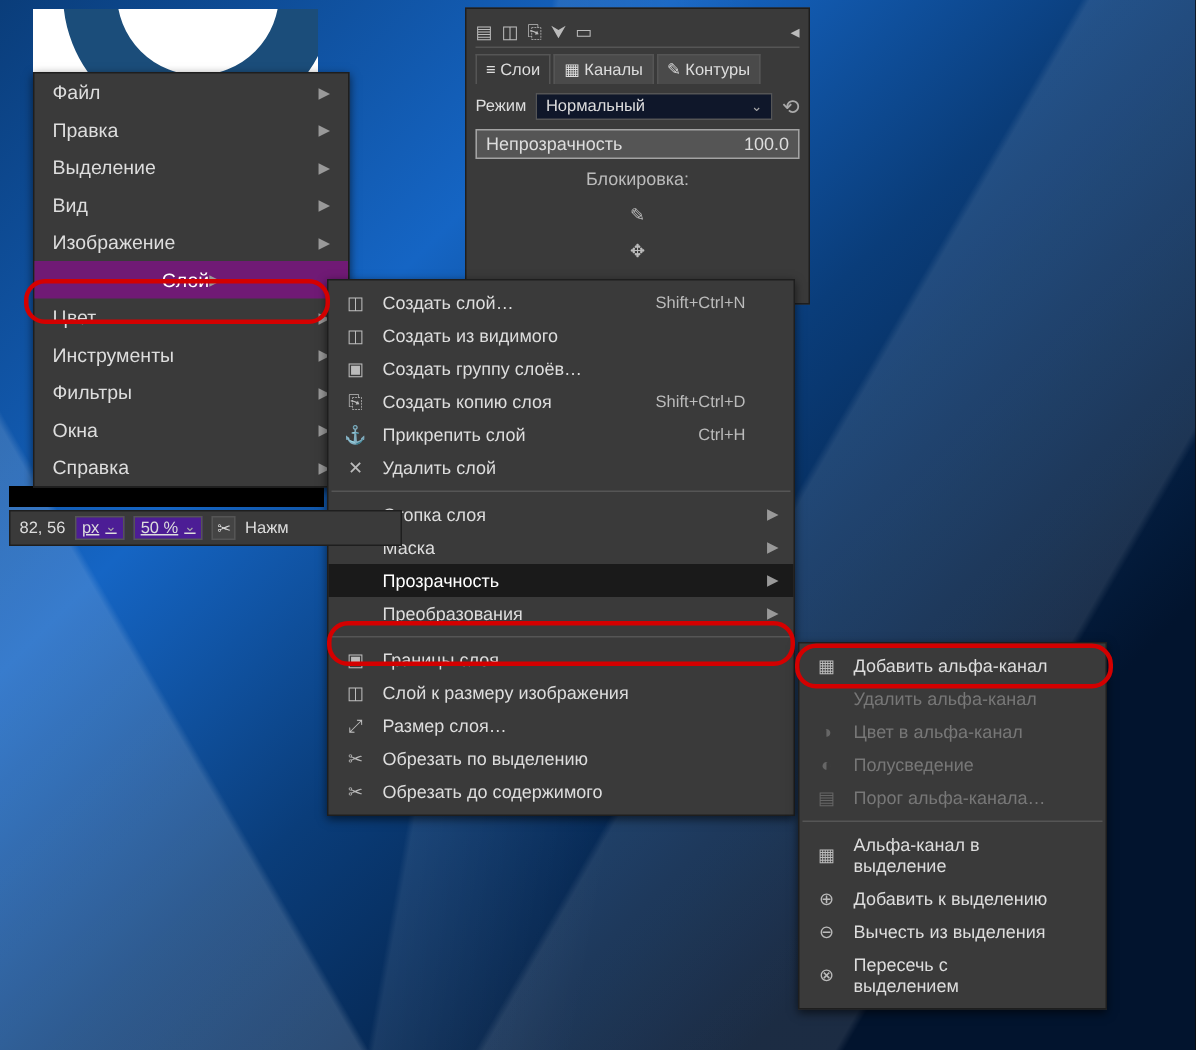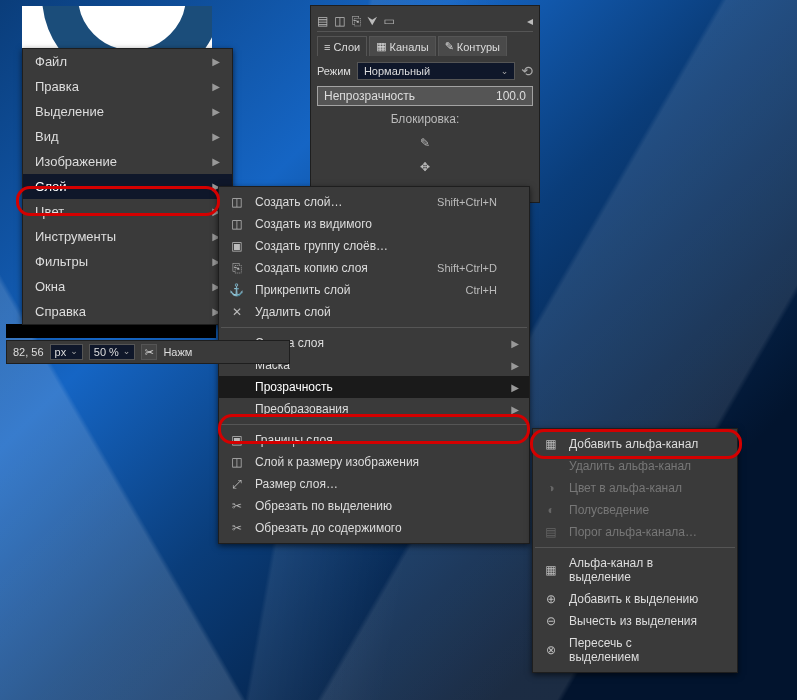--- a/index.html
+++ b/index.html
@@ -57,21 +57,21 @@
   .main-menu {
     position: absolute; top: 48px; left: 22px; width: 211px;
     background: #3a3a3a; border: 1px solid #1e1e1e;
     box-shadow: 0 2px 6px rgba(0,0,0,0.6);
   }
   .main-menu .item {
     display: flex; justify-content: space-between; align-items: center;
     padding: 5px 12px; color: #ddd; font-size: 13px;
   }
   .main-menu .item.sel {
-    background: #0f172a; color: #fff;
+    background: #701a75; color: #fff; justify-content: center;
   }
   .main-menu .chevr { color: #999; font-size: 10px; }
   .highlight-pill {
     position: absolute;
     border: 3px solid #d40000; border-radius: 14px;
     pointer-events: none; z-index: 50;
   }
   .hl1 { top: 186px; left: 16px; width: 204px; height: 30px; }
 
   
@@ -110,26 +110,26 @@
     position: absolute; top: 6px; left: 22px; width: 190px; height: 42px;
     background: #fff; overflow: hidden;
   }
   .donut {
     position: absolute; top: -100px; left: 20px; width: 180px; height: 180px;
     border: 36px solid #1b4d7a; border-radius: 50%;
   }
 
   
   .status {
-    position: absolute; top: 340px; left: 6px; width: 284px; height: 24px;
+    position: absolute; top: 340px; left: 6px; width: 262px; height: 24px;
     background: #3a3a3a; border: 1px solid #1e1e1e;
     display: flex; align-items: center; gap: 6px; padding: 0 6px;
     font-size: 11px; color: #ddd;
   }
-  .status .box { background: #0f172a; border: 1px solid #555; padding: 1px 4px; display:flex; gap:4px; }
+  .status .box { background: #4c1d95; border: 1px solid #555; padding: 1px 4px; display:flex; gap:4px; text-decoration:underline;}
   .status .btn { background:#444; border:1px solid #555; width:16px; height:16px; display:flex; align-items:center; justify-content:center;}
 
   .black-strip {
     position: absolute; top: 324px; left: 6px; width: 210px; height: 14px;
     background: #000;
   }
 </style>
 </head>
 <body>
 

